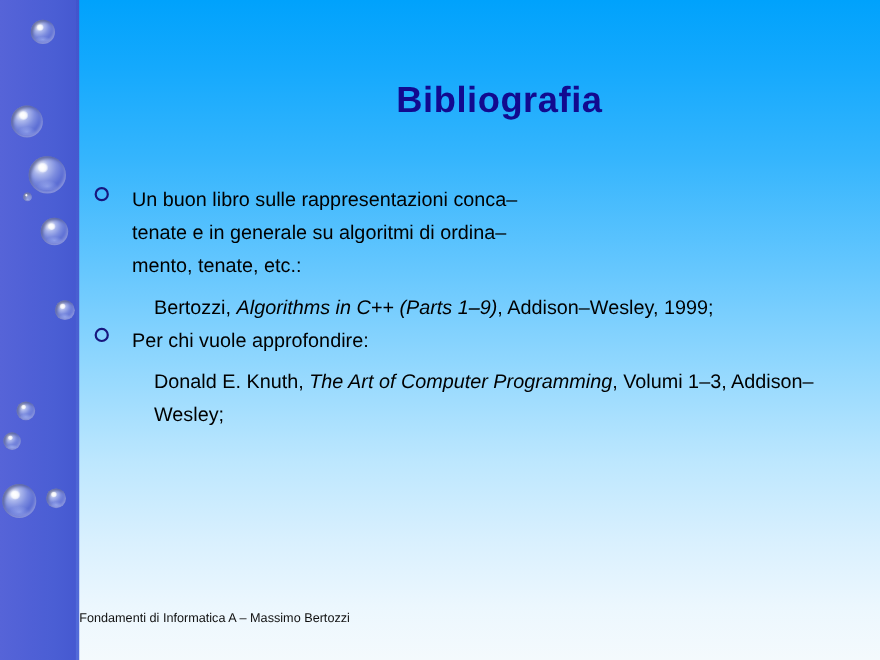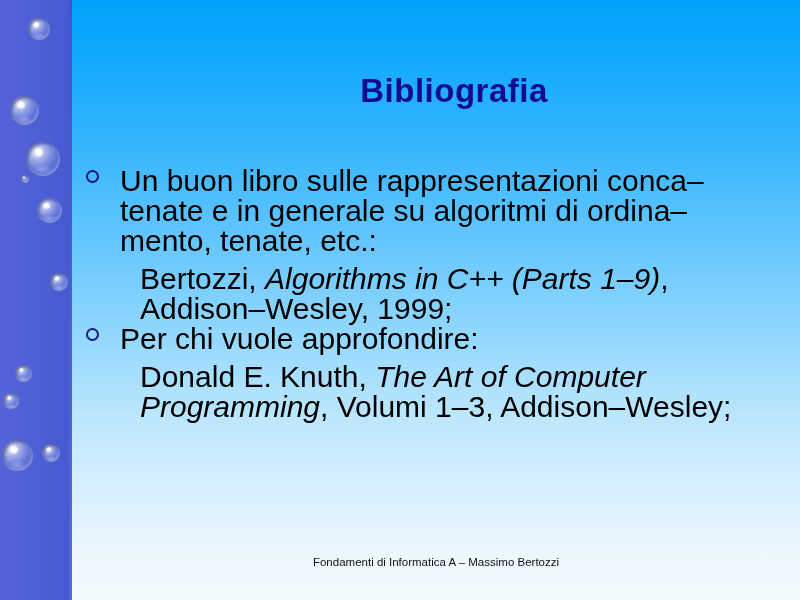--- a/index.html
+++ b/index.html
@@ -104,21 +104,21 @@
   
   #body {
     position: absolute;
     left: 84px;
     top: 166px;
     width: 706px;
   }
   .block {
     position: relative;
     color: #000000;
-    font-size: 30px;
+    font-size: 18px;
     line-height: 30px;
   }
   .block.lvl1 {
     padding-left: 36px;
   }
   .block.lvl2 {
     padding-left: 56px;
     margin-top: 8px;
   }
   .bullet {
@@ -134,24 +134,23 @@
   .ital { font-style: italic; }
   .gap-a { margin-top: 12px; }
   .gap-b { }
 
   
   #footer {
     position: absolute;
     left: 72px;
     top: 556px;
     width: 660px;
-    text-align: center;
+    text-align: left;
     font-size: 11.5px;
     color: #111111;
-    padding-left: 34px;
   }
 </style>
 </head>
 <body>
 
 <div id="slide">
 
   <div id="sidebar">
       <div class="bubble" style="left: 28px; top: 18px; width: 22px; height: 22px;"></div>
       <div class="bubble" style="left: 10px; top: 96px; width: 29px; height: 29px;"></div>

